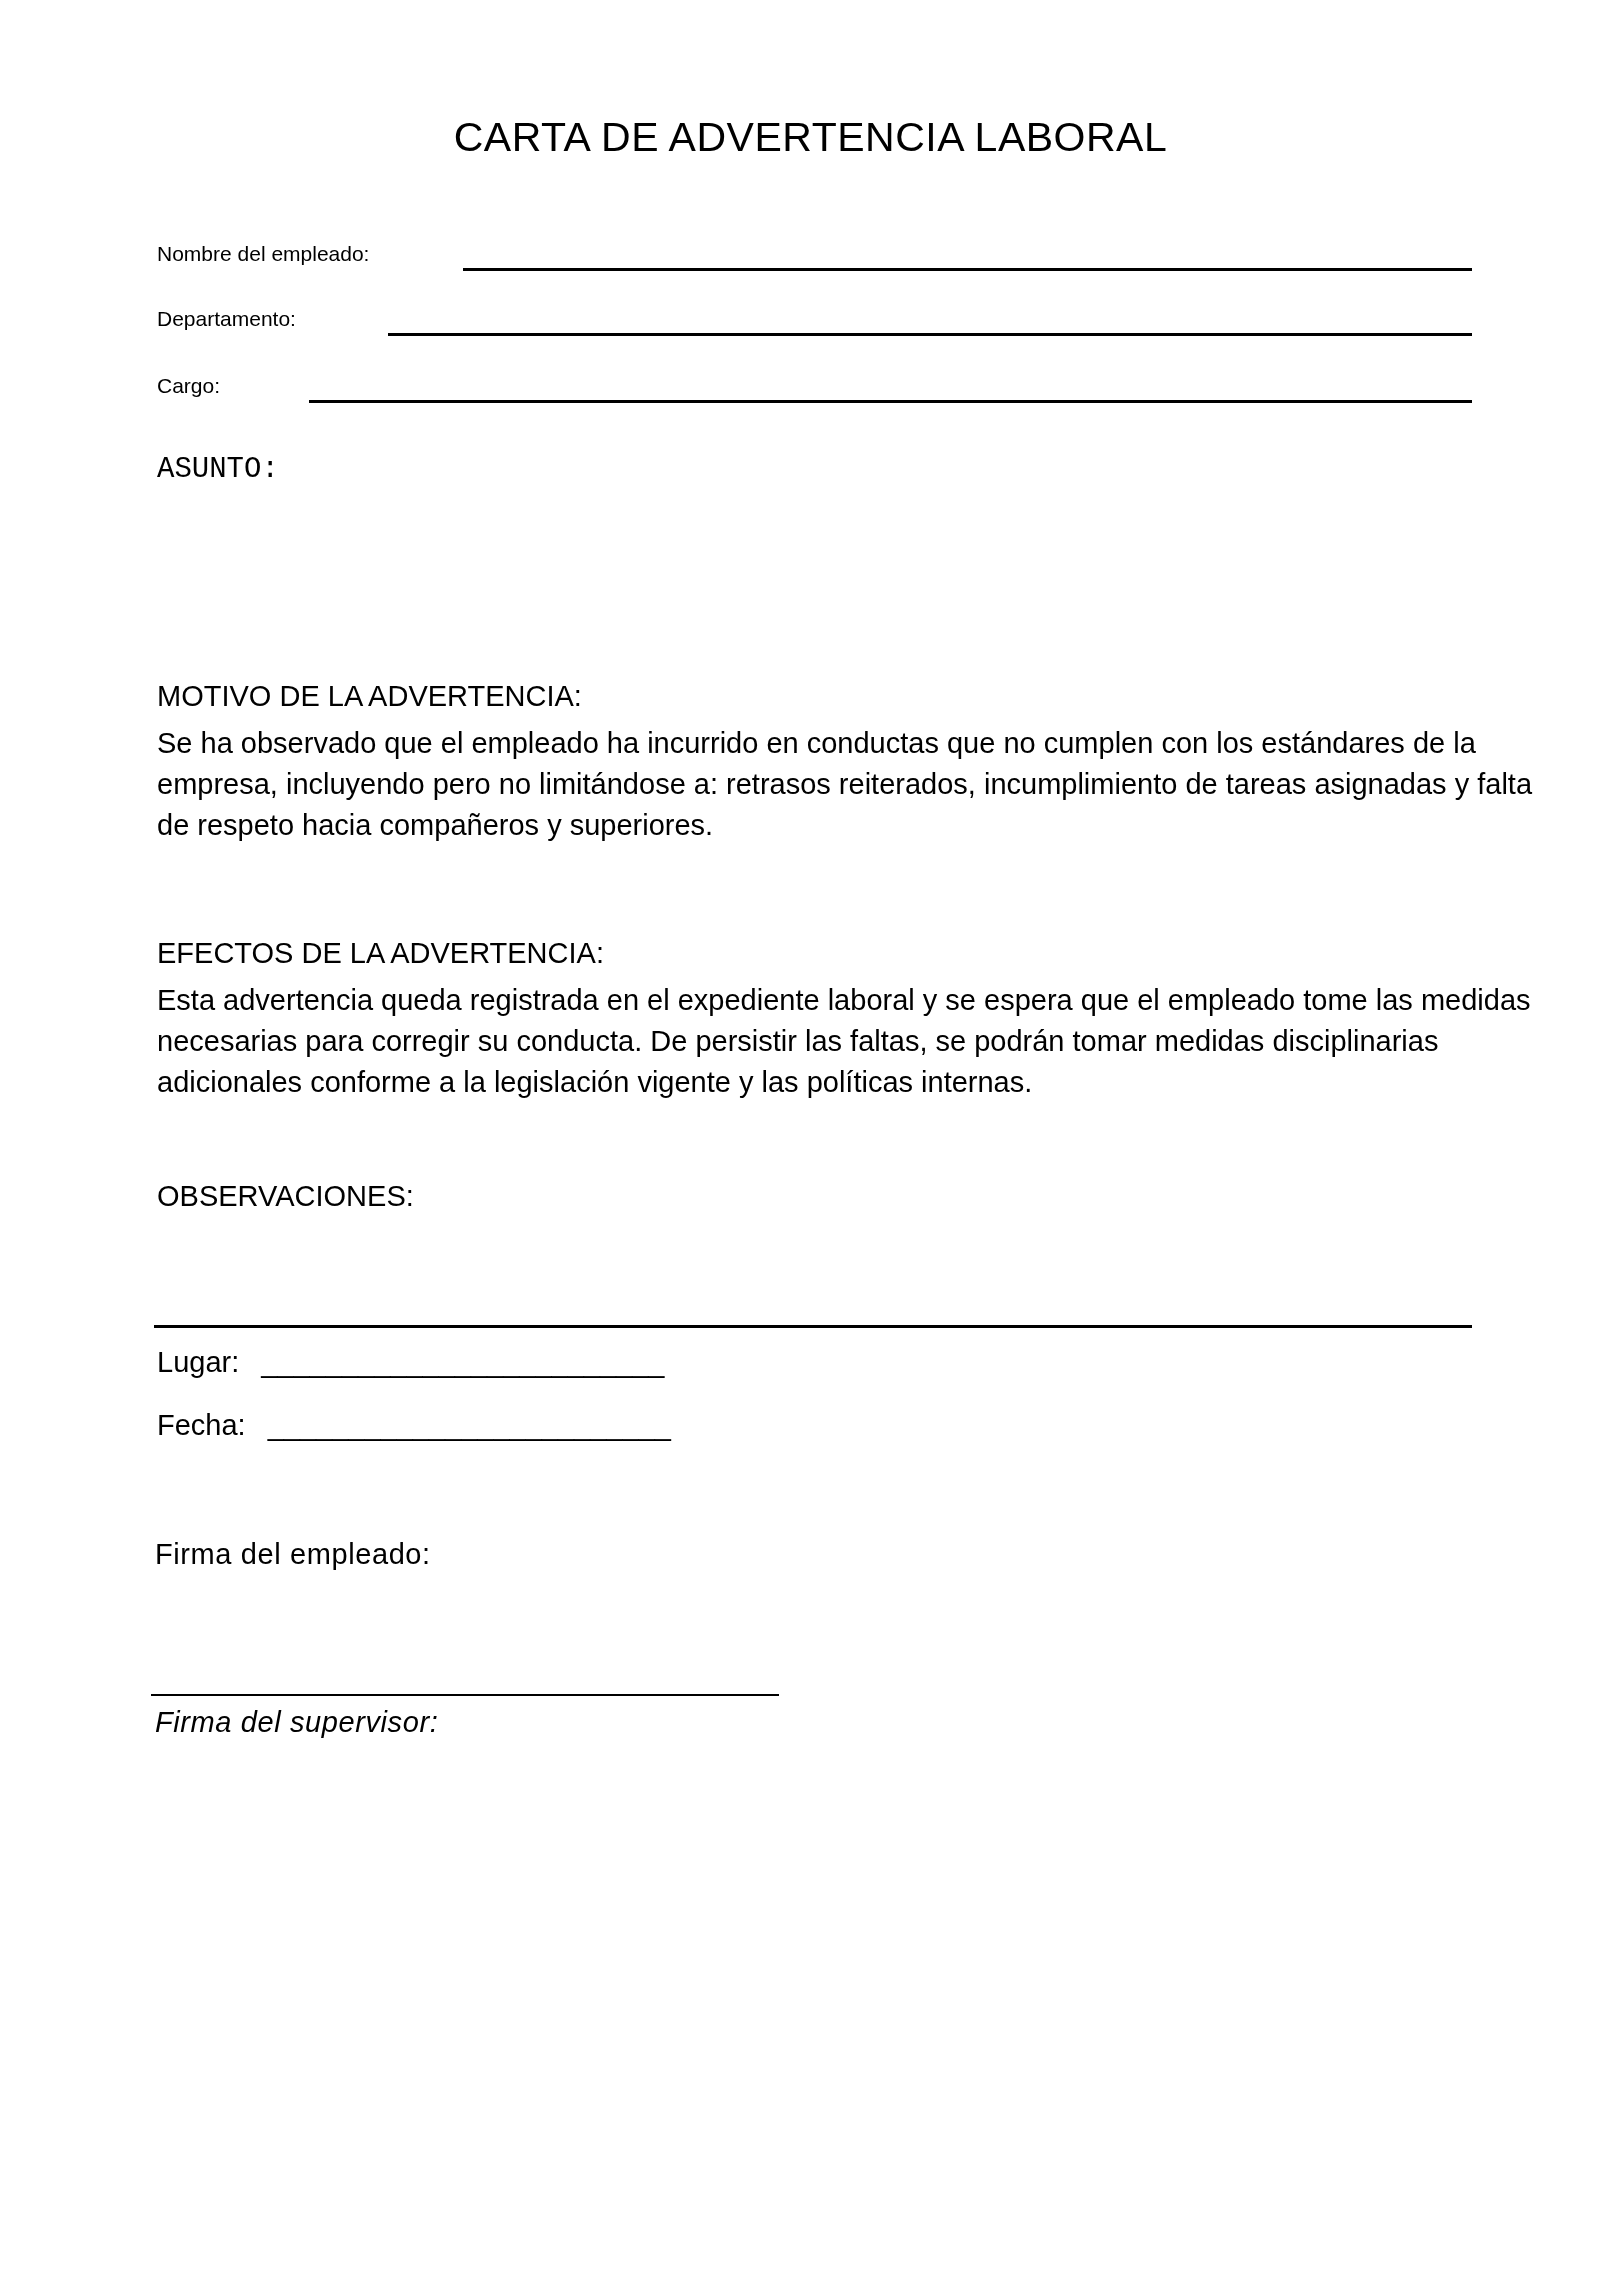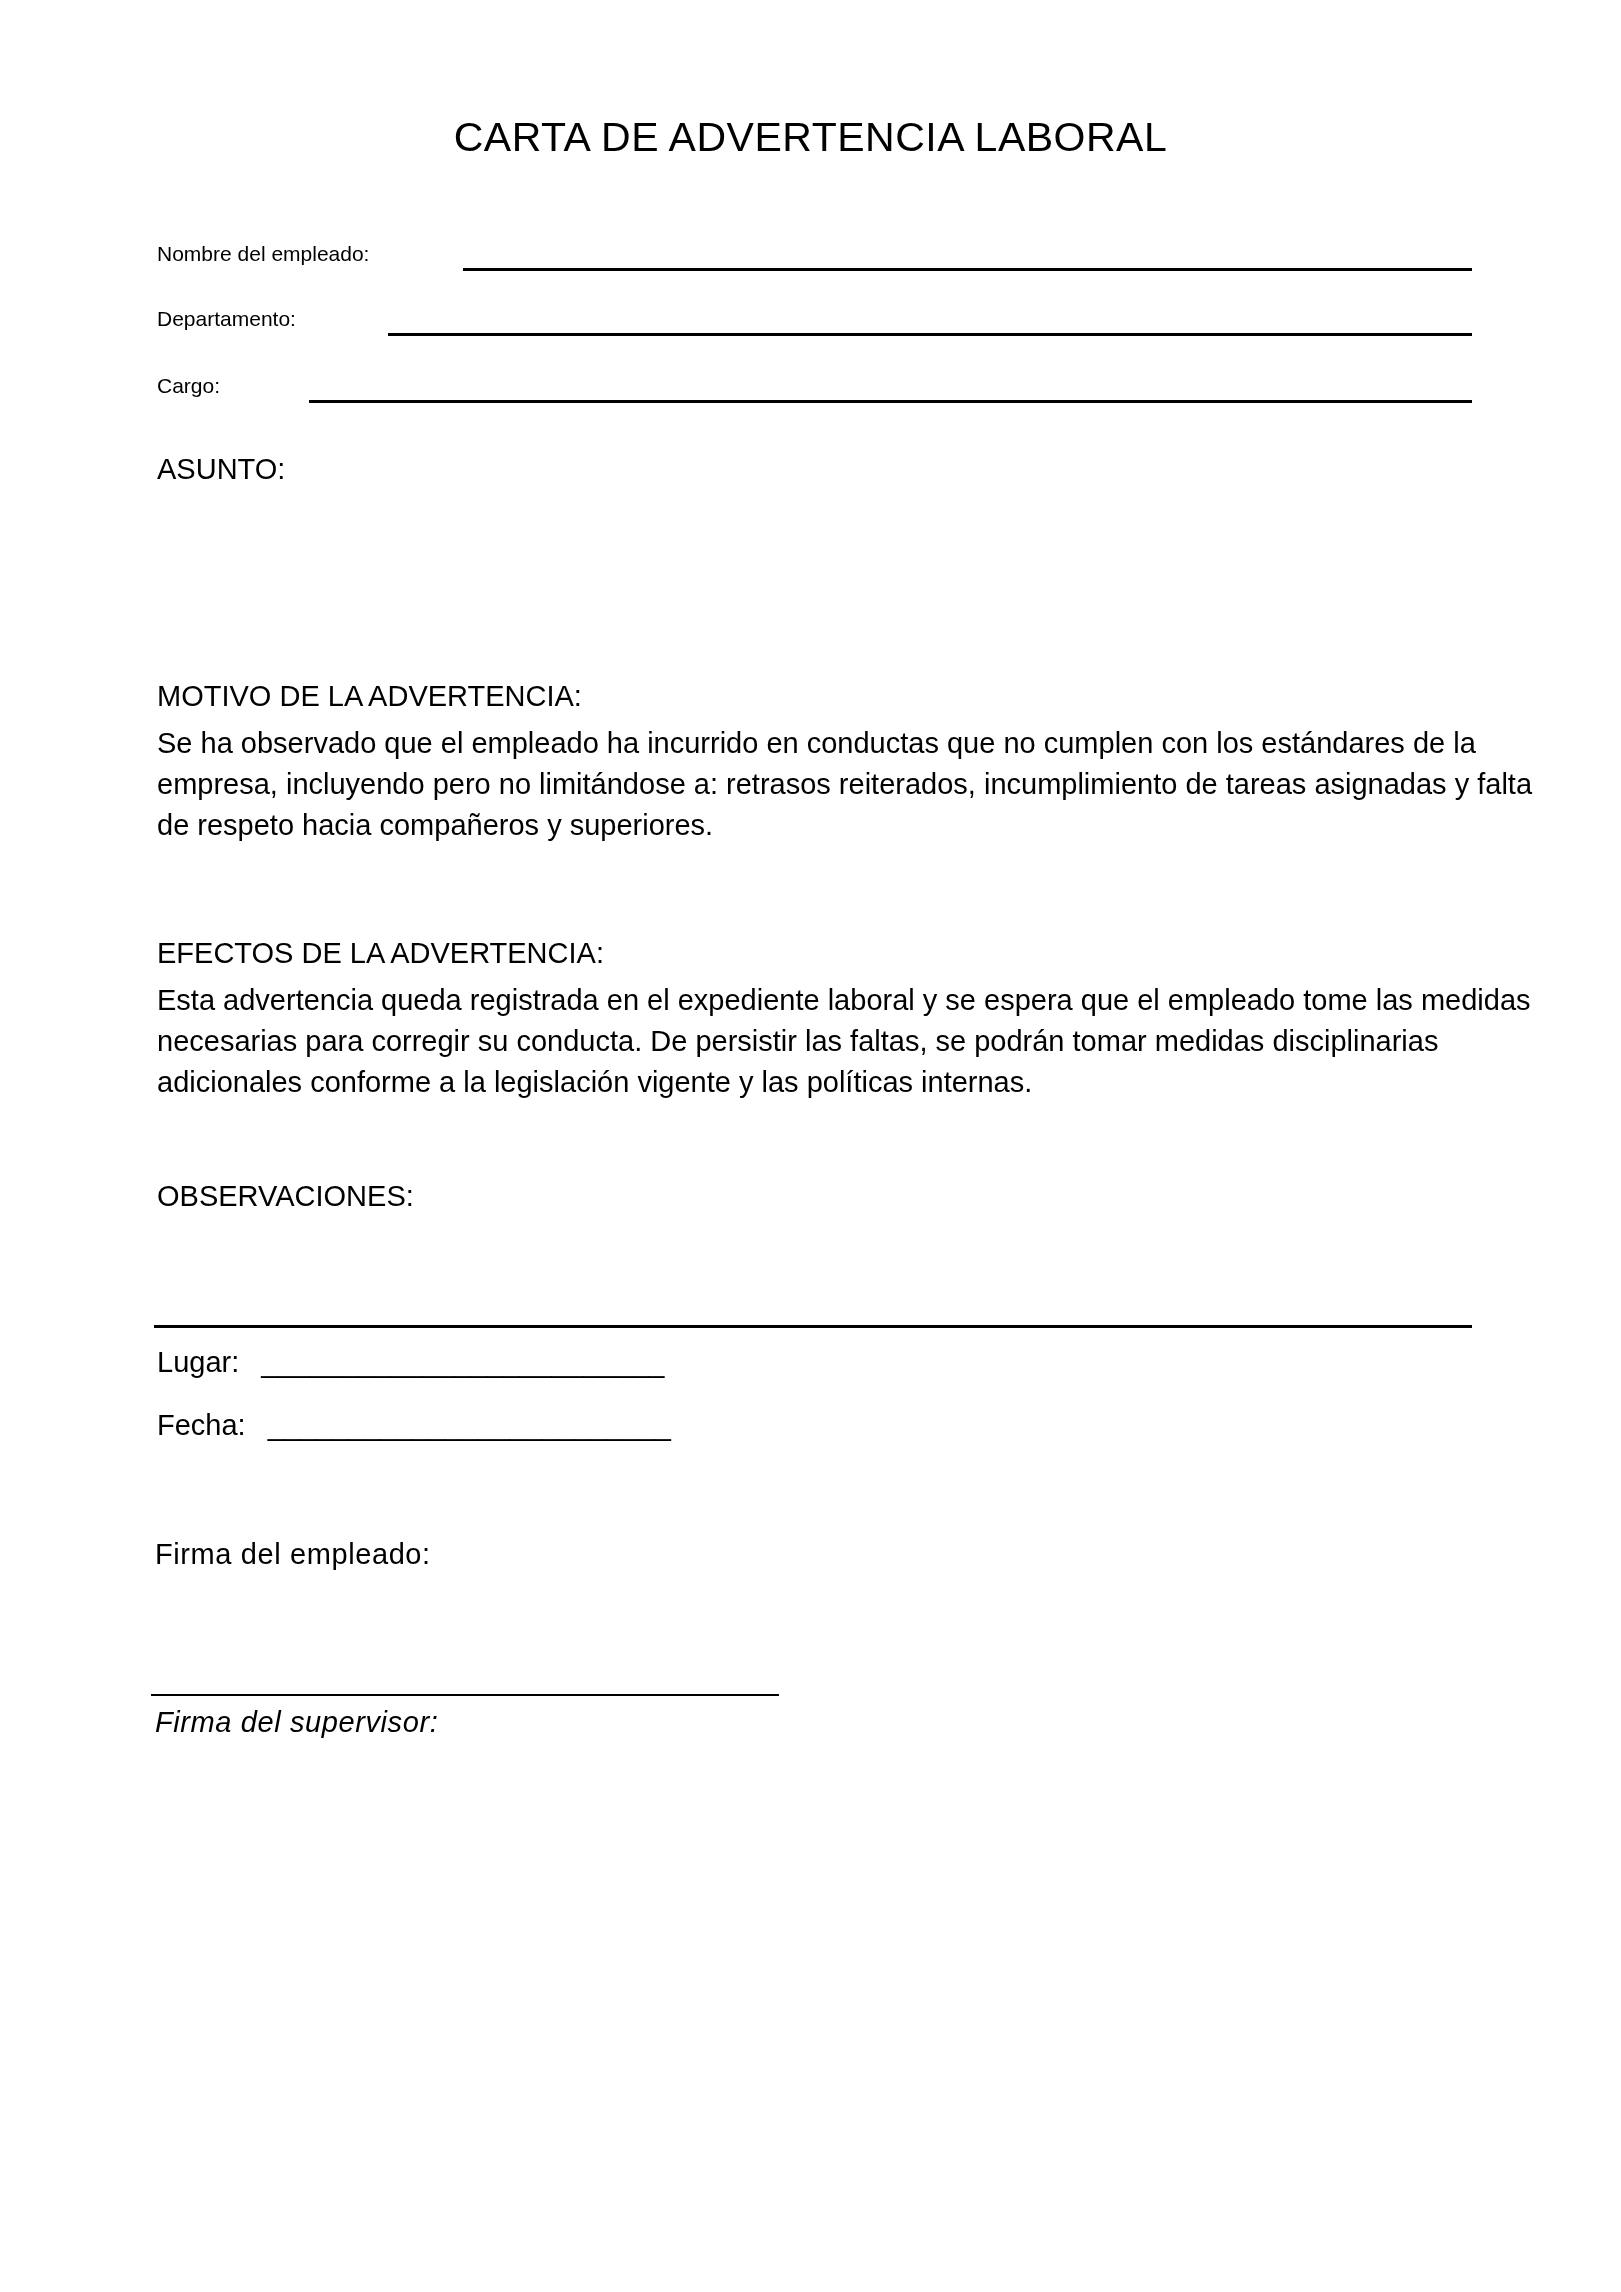--- a/index.html
+++ b/index.html
@@ -62,21 +62,21 @@
     white-space: nowrap;
   }
   .sec-p {
     position: absolute;
     left: 157px;
     width: 1392px;
     font-size: 29px;
     line-height: 41px;
     white-space: pre-line;
   }
-  .h-asunto        { top: 452px; }
+  .h-asunto        { top: 452px; font-family: Liberation Mono, monospace; }
   .p-asunto        { top: 498px; }
   .h-motivo        { top: 679px; }
   .p-motivo        { top: 723px; }
   .h-efectos       { top: 936px; }
   .p-efectos       { top: 980px; }
   .h-observaciones { top: 1179px; }
 
   .obs-rule {
     position: absolute;
     top: 1325px;

